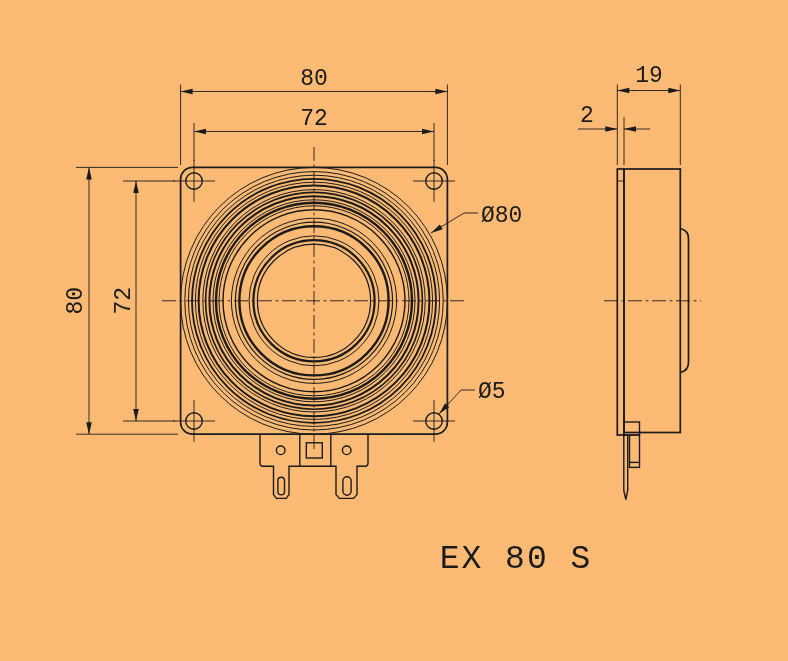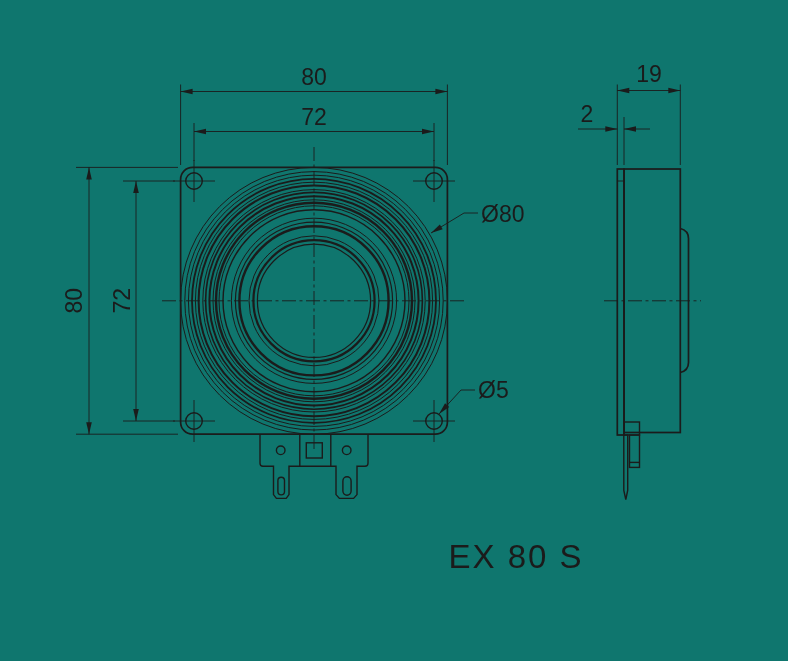--- a/index.html
+++ b/index.html
@@ -1,17 +1,17 @@
 <!DOCTYPE html>
 <html><head>
 <meta charset="utf-8">
 <style>
   html,body{margin:0;padding:0;background:#ffffff;}
-  .page{position:relative;width:788px;height:661px;background:#0f766e;overflow:hidden;
-        font-family:Liberation Sans, sans-serif;}
+  .page{position:relative;width:788px;height:661px;background:#fdba74;overflow:hidden;
+        font-family:Liberation Mono, monospace;}
   svg{display:block;}
   .outline{fill:none;stroke:#1b1b1b;stroke-width:1.7;}
   .med{fill:none;stroke:#1b1b1b;stroke-width:1.4;}
   .thin{fill:none;stroke:#1b1b1b;stroke-width:0.9;}
   .cline{fill:none;stroke:#1b1b1b;stroke-width:0.9;stroke-dasharray:14 3.5 3 3.5;}
   .dimline{fill:none;stroke:#1b1b1b;stroke-width:0.9;}
   .dimtext{fill:#1b1b1b;font-size:23px;}
   .labeltext{fill:#1b1b1b;font-size:23px;}
   .titletext{fill:#1b1b1b;font-size:33px;letter-spacing:2px;}
 </style>

